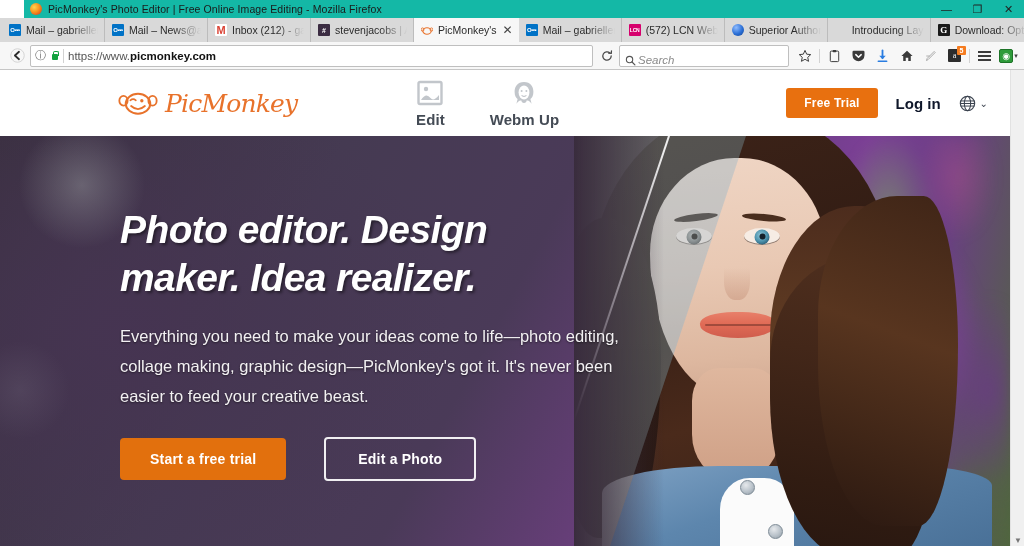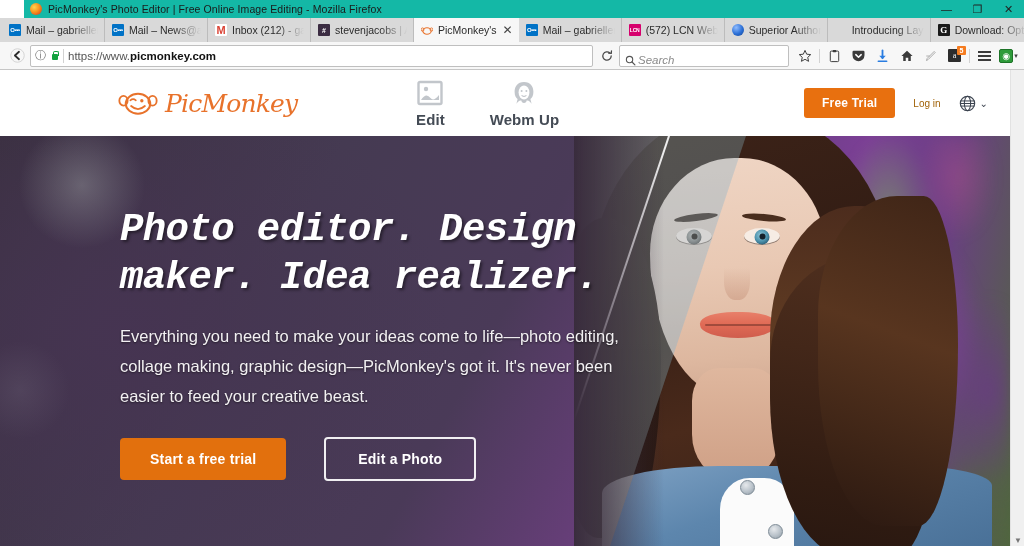--- a/index.html
+++ b/index.html
@@ -252,21 +252,21 @@
   }
   .btn-trial {
     background: #e8700f;
     color: #fff;
     font-size: 12px; font-weight: bold;
     padding: 8px 18px;
     border: none; border-radius: 3px;
     letter-spacing: .2px;
   }
   .login-link {
-    font-size: 10px; font-weight: normal; color: #a16207;
+    font-size: 15px; font-weight: bold; color: #0f172a;
   }
   .globe-wrap { display: flex; align-items: center; gap: 4px; }
   .globe { width: 17px; height: 17px; }
   .chev { font-size: 10px; color: #3c4450; }
 
   
   .hero {
     position: relative;
     height: 410px;
     overflow: hidden;
@@ -459,21 +459,21 @@
   }
 
   
   .hero-copy {
     position: absolute;
     left: 120px; top: 70px;
     width: 530px;
     z-index: 3;
   }
   .headline {
-    font-family: Liberation Mono, monospace;
+    font-family: Liberation Sans, sans-serif;
     font-style: italic;
     font-weight: bold;
     font-size: 39px;
     line-height: 48px;
     color: #ffffff;
     letter-spacing: -.6px;
     text-shadow: 2px 2px 3px rgba(0,0,0,.45);
   }
   .subcopy {
     margin-top: 19px;

